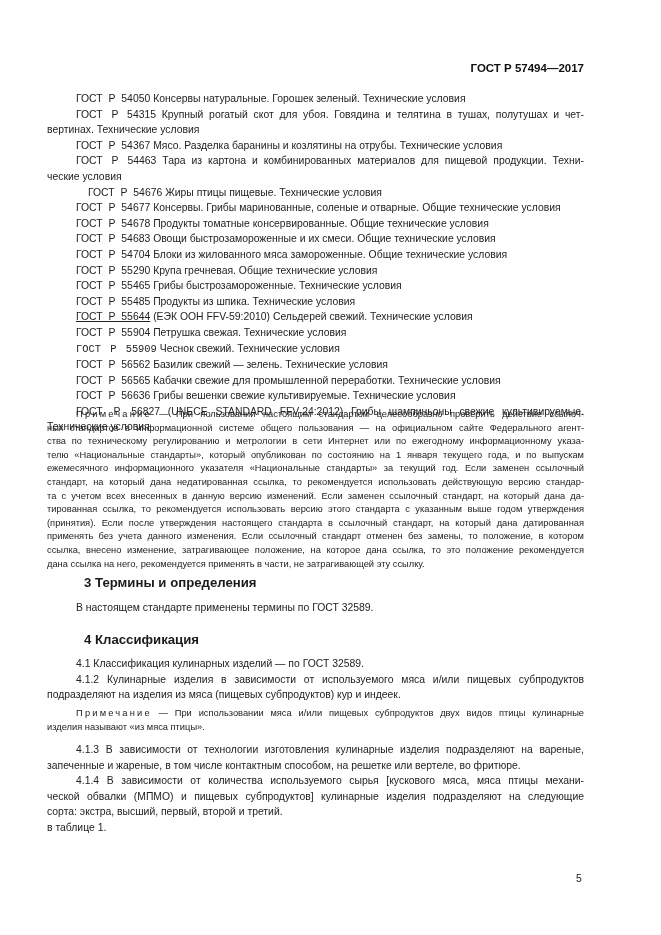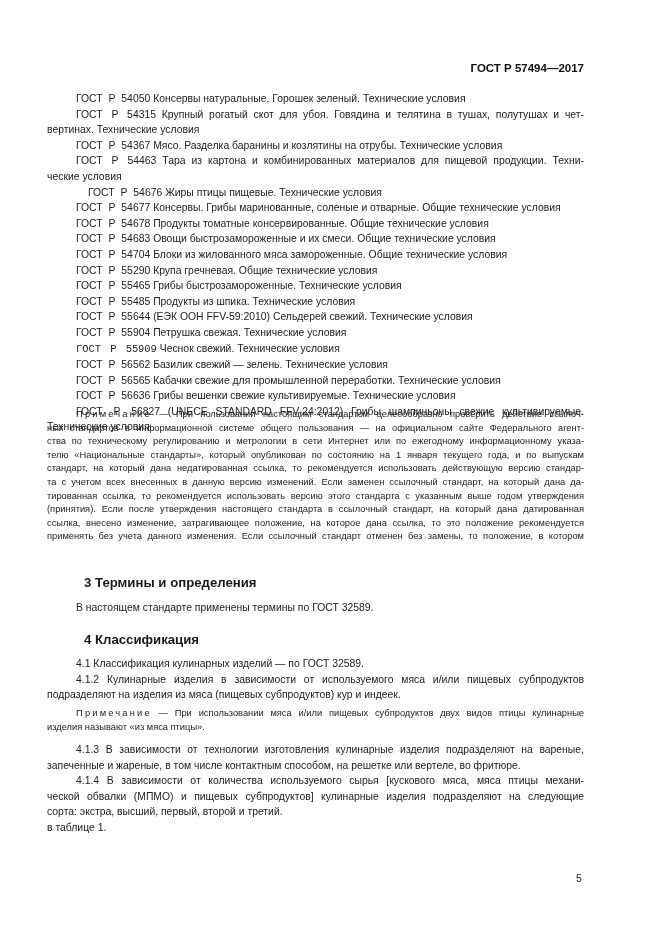--- a/index.html
+++ b/index.html
@@ -32,41 +32,43 @@
       <span class="ln ind just"><span style="word-spacing: 3px;">ГОСТ Р 54463</span>  <span>Тара из картона и комбинированных материалов для пищевой продукции. Техни-</span></span>
       <span class="ln">ческие условия</span>
       <span class="ln ind"><span style="word-spacing: 3px; padding-left: 12px;">ГОСТ Р 54676</span>  <span>Жиры птицы пищевые. Технические условия</span></span>
       <span class="ln ind"><span style="word-spacing: 3px;">ГОСТ Р 54677</span>  <span>Консервы. Грибы маринованные, соленые и отварные. Общие технические условия</span></span>
       <span class="ln ind"><span style="word-spacing: 3px;">ГОСТ Р 54678</span>  <span>Продукты томатные консервированные. Общие технические условия</span></span>
       <span class="ln ind"><span style="word-spacing: 3px;">ГОСТ Р 54683</span>  <span>Овощи быстрозамороженные и их смеси. Общие технические условия</span></span>
       <span class="ln ind"><span style="word-spacing: 3px;">ГОСТ Р 54704</span>  <span>Блоки из жилованного мяса замороженные. Общие технические условия</span></span>
       <span class="ln ind"><span style="word-spacing: 3px;">ГОСТ Р 55290</span>  <span>Крупа гречневая. Общие технические условия</span></span>
       <span class="ln ind"><span style="word-spacing: 3px;">ГОСТ Р 55465</span>  <span>Грибы быстрозамороженные. Технические условия</span></span>
       <span class="ln ind"><span style="word-spacing: 3px;">ГОСТ Р 55485</span>  <span>Продукты из шпика. Технические условия</span></span>
-      <span class="ln ind"><span style="word-spacing: 3px;">ГОСТ Р 55644</span>  <span>(ЕЭК ООН FFV-59:2010) Сельдерей свежий. Технические условия</span></span>
+      <span class="ln ind"><span style="word-spacing: 3px; text-decoration: underline;">ГОСТ Р 55644</span>  <span>(ЕЭК ООН FFV-59:2010) Сельдерей свежий. Технические условия</span></span>
       <span class="ln ind"><span style="word-spacing: 3px;">ГОСТ Р 55904</span>  <span>Петрушка свежая. Технические условия</span></span>
       <span class="ln ind"><span style="word-spacing: 3px; font-family: Liberation Mono, monospace;">ГОСТ Р 55909</span>  <span>Чеснок свежий. Технические условия</span></span>
       <span class="ln ind"><span style="word-spacing: 3px;">ГОСТ Р 56562</span>  <span>Базилик свежий — зелень. Технические условия</span></span>
       <span class="ln ind"><span style="word-spacing: 3px;">ГОСТ Р 56565</span>  <span>Кабачки свежие для промышленной переработки. Технические условия</span></span>
       <span class="ln ind"><span style="word-spacing: 3px;">ГОСТ Р 56636</span>  <span>Грибы вешенки свежие культивируемые. Технические условия</span></span>
       <span class="ln ind just"><span style="word-spacing: 3px;">ГОСТ Р 56827</span>  <span>(UNECE STANDARD FFV-24:2012) Грибы шампиньоны свежие культивируемые.</span></span>
       <span class="ln">Технические условия</span>
     </div>
 
   <div class="block note" style="top:408px;">
     <span class="ln ind just"><span class="spaced">Примечание</span> <span>— При пользовании настоящим стандартом целесообразно проверить действие ссылоч-</span></span>
     <span class="ln just">ных стандартов в информационной системе общего пользования — на официальном сайте Федерального агент-</span>
     <span class="ln just">ства по техническому регулированию и метрологии в сети Интернет или по ежегодному информационному указа-</span>
     <span class="ln just">телю «Национальные стандарты», который опубликован по состоянию на 1 января текущего года, и по выпускам</span>
+    <span class="ln just">ежемесячного информационного указателя «Национальные стандарты» за текущий год. Если заменен ссылочный</span>
     <span class="ln just">стандарт, на который дана недатированная ссылка, то рекомендуется использовать действующую версию стандар-</span>
     <span class="ln just">та с учетом всех внесенных в данную версию изменений. Если заменен ссылочный стандарт, на который дана да-</span>
     <span class="ln just">тированная ссылка, то рекомендуется использовать версию этого стандарта с указанным выше годом утверждения</span>
     <span class="ln just">(принятия). Если после утверждения настоящего стандарта в ссылочный стандарт, на который дана датированная</span>
+    <span class="ln just">применять без учета данного изменения. Если ссылочный стандарт отменен без замены, то положение, в котором</span>
     <span class="ln just">ссылка, внесено изменение, затрагивающее положение, на которое дана ссылка, то это положение рекомендуется</span>
-    <span class="ln just">применять без учета данного изменения. Если ссылочный стандарт отменен без замены, то положение, в котором</span>
+    <span class="ln">дана ссылка на него, рекомендуется применять в части, не затрагивающей эту ссылку.</span>
   </div>
 
   <div class="h2" style="top:575px;">3  Термины и определения</div>
   <div class="block" style="top:600px;">
     <span class="ln ind">В настоящем стандарте применены термины по ГОСТ 32589.</span>
   </div>
 
   <div class="h2" style="top:632px;">4  Классификация</div>
   <div class="block" style="top:656px;">
     <span class="ln ind">4.1  Классификация кулинарных изделий — по ГОСТ 32589.</span>

